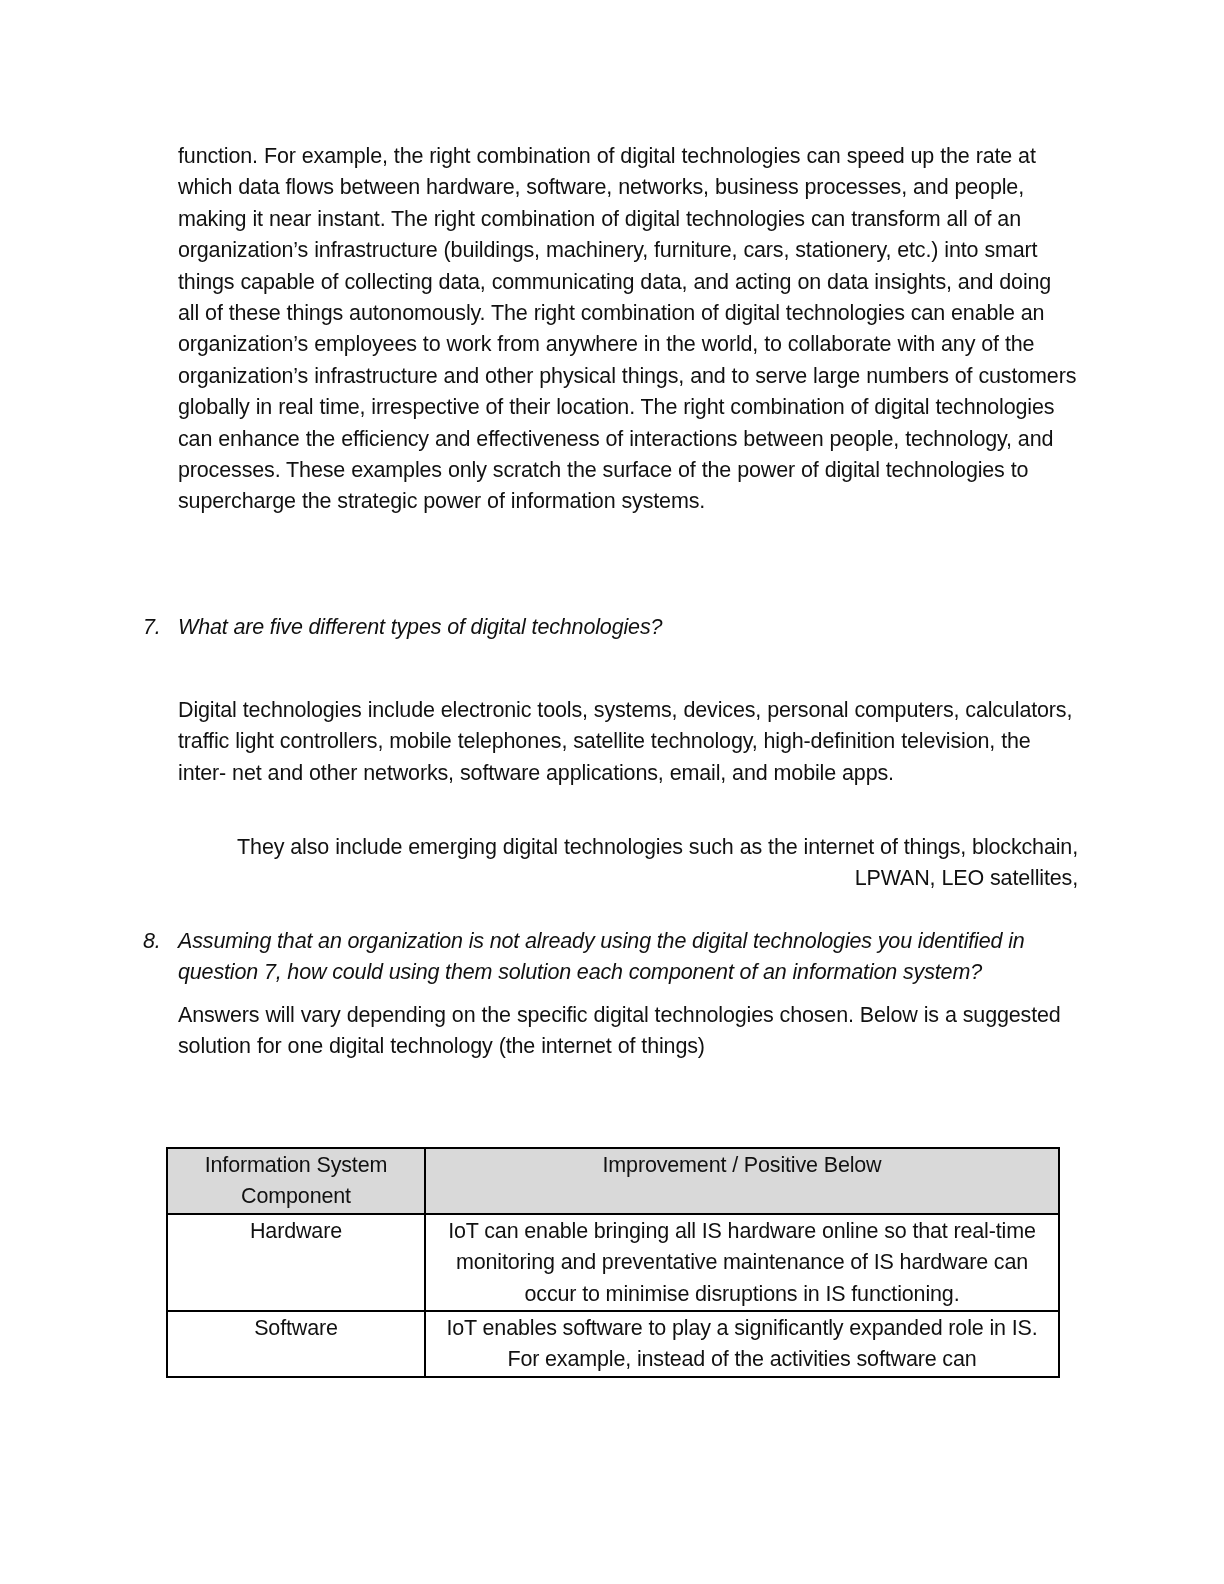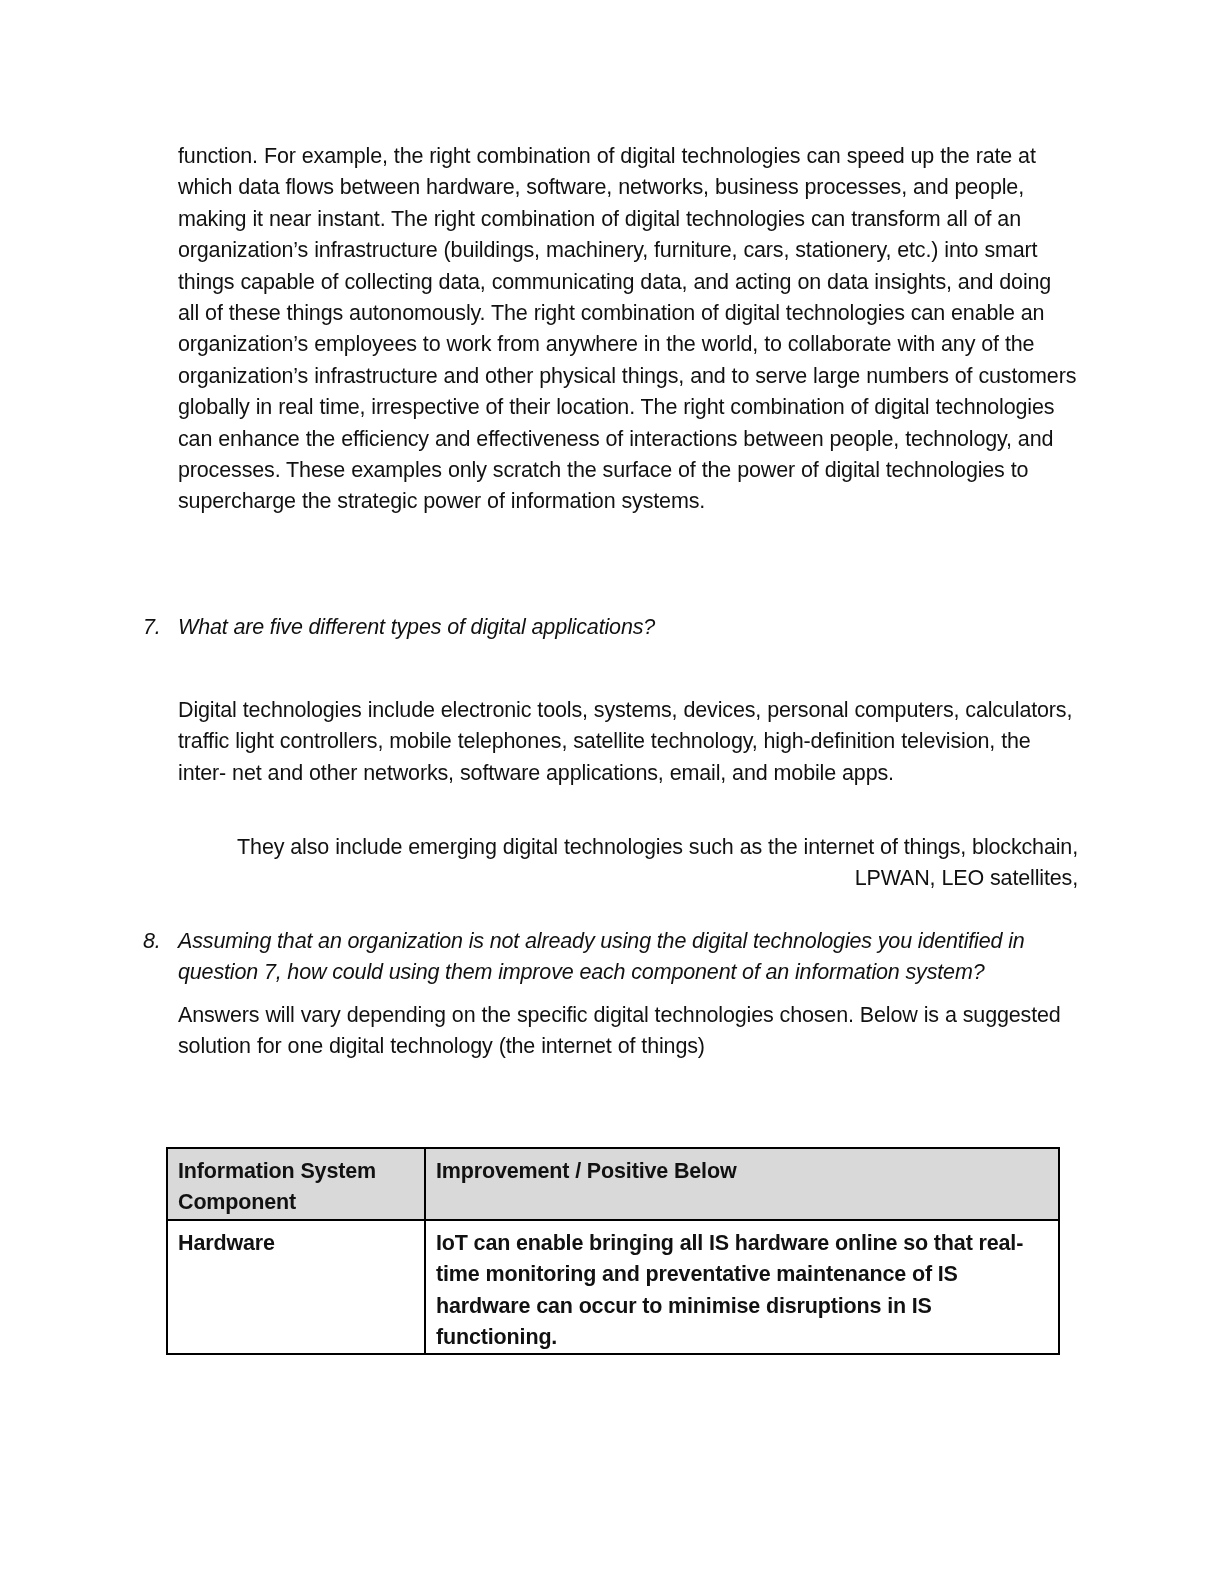--- a/index.html
+++ b/index.html
@@ -51,23 +51,23 @@
       position: absolute;
       left: 166px;
       top: 1147px;
       width: 892px;
       border-collapse: collapse;
       table-layout: fixed;
     }
     table.is-table th, table.is-table td {
       border: 2px solid #000000;
       vertical-align: top;
-      text-align: left;
-      font-weight: bold;
-      padding: 7px 10px 0 10px;
+      text-align: center;
+      font-weight: normal;
+      padding: 1px 10px 0 10px;
       font-size: 21.5px;
       line-height: 31.4px;
       letter-spacing: -0.15px;
     }
     table.is-table th {
       background: #d9d9d9;
     }
     table.is-table col.c1 { width: 258px; }
     table.is-table col.c2 { width: 634px; }
     table.is-table tr.last td {
@@ -77,46 +77,50 @@
   </style>
 </head>
 <body>
 
 <div class="page">
 
   <p class="para" style="top:141px;">function. For example, the right combination of digital technologies can speed up the rate at which data flows between hardware, software, networks, business processes, and people, making it near instant. The right combination of digital technologies can transform all of an organization’s infrastructure (buildings, machinery, furniture, cars, stationery, etc.) into smart things capable of collecting data, communicating data, and acting on data insights, and doing all of these things autonomously. The right combination of digital technologies can enable an organization’s employees to work from anywhere in the world, to collaborate with any of the organization’s infrastructure and other physical things, and to serve large numbers of customers globally in real time, irrespective of their location. The right combination of digital technologies can enhance the efficiency and effectiveness of interactions between people, technology, and processes. These examples only scratch the surface of the power of digital technologies to supercharge the strategic power of information systems.</p>
 
   <div class="q" style="top:612px;">
     <span class="num">7.</span>
-    <span class="qtext">What are five different types of digital applications?</span>
+    <span class="qtext">What are five different types of digital technologies?</span>
   </div>
 
   <p class="para" style="top:675px;margin-top:20px;">Digital technologies include electronic tools, systems, devices, personal computers, calculators, traffic light controllers, mobile telephones, satellite technology, high-definition television, the inter- net and other networks, software applications, email, and mobile apps.</p>
 
   <p class="para" style="top:832px;text-align:right;">They also include emerging digital technologies such as the internet of things, blockchain, LPWAN, LEO satellites,</p>
 
   <div class="q" style="top:926px;">
     <span class="num">8.</span>
-    <span class="qtext">Assuming that an organization is not already using the digital technologies you identified in question 7, how could using them improve each component of an information system?</span>
+    <span class="qtext">Assuming that an organization is not already using the digital technologies you identified in question 7, how could using them solution each component of an information system?</span>
   </div>
 
   <p class="para" style="top:1000px;">Answers will vary depending on the specific digital technologies chosen. Below is a suggested solution for one digital technology (the internet of things)</p>
 
   <table class="is-table">
     <colgroup>
       <col class="c1">
       <col class="c2">
     </colgroup>
     <thead>
       <tr>
         <th>Information System Component</th>
         <th>Improvement / Positive Below</th>
       </tr>
     </thead>
     <tbody>
       <tr>
         <td>Hardware</td>
         <td>IoT can enable bringing all IS hardware online so that real-time monitoring and preventative maintenance of IS hardware can occur to minimise disruptions in IS functioning.</td>
       </tr>
+      <tr class="last">
+        <td>Software</td>
+        <td>IoT enables software to play a significantly expanded role in IS. For example, instead of the activities software can</td>
+      </tr>
     </tbody>
   </table>
 
 </div>
 
 </body></html>

